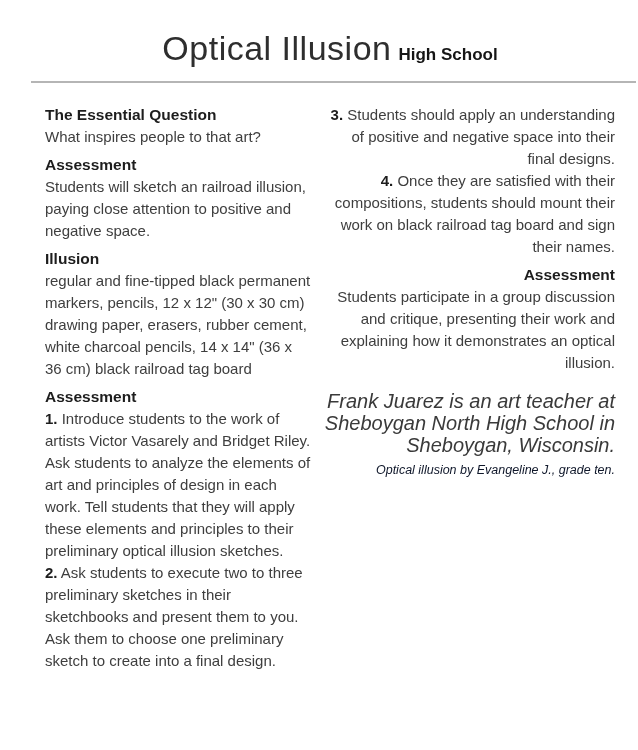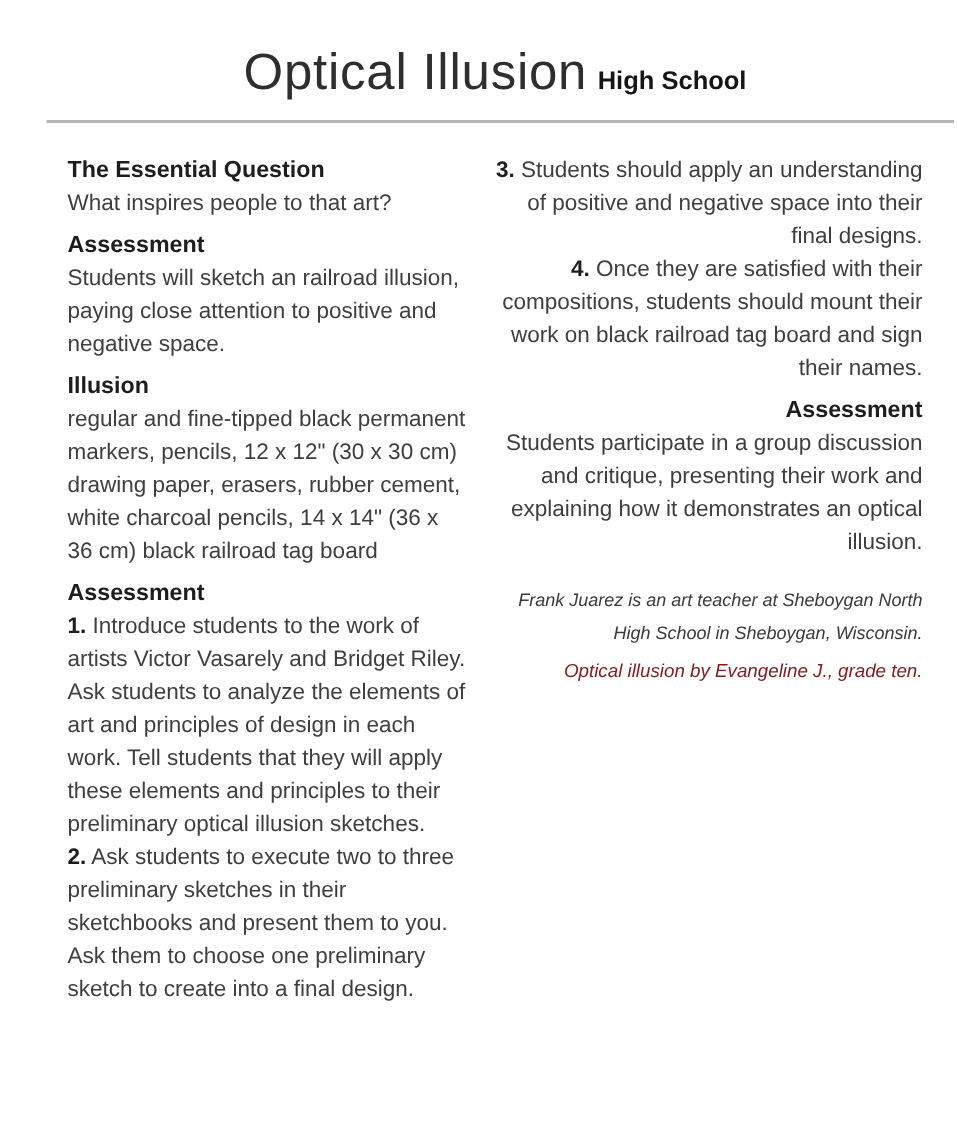--- a/index.html
+++ b/index.html
@@ -58,30 +58,30 @@
     font-weight:bold;
     color:var(--heading-text);
     margin:6px 0 0 0;
   }
   .col > :first-child{margin-top:0;}
   .col p{margin:0;}
   .col p.step strong{color:var(--heading-text);}
   .col p.bio{
     margin-top:16px;
     font-style:italic;
-    font-size:12px;
+    font-size:20px;
     line-height:22px;
     color:#3a3a3a;
   }
   .col p.credit{
     margin-top:6px;
     font-style:italic;
     font-size:12.5px;
     line-height:16px;
-    color:#7f1d1d;
+    color:#0f172a;
   }
 </style>
 </head>
 <body>
 
 <div class="page">
   <div class="masthead">
     <h1 class="title-line"><span class="title-main">Optical Illusion</span><span class="title-grade">High School</span></h1>
     <hr class="title-divider">
   </div>

